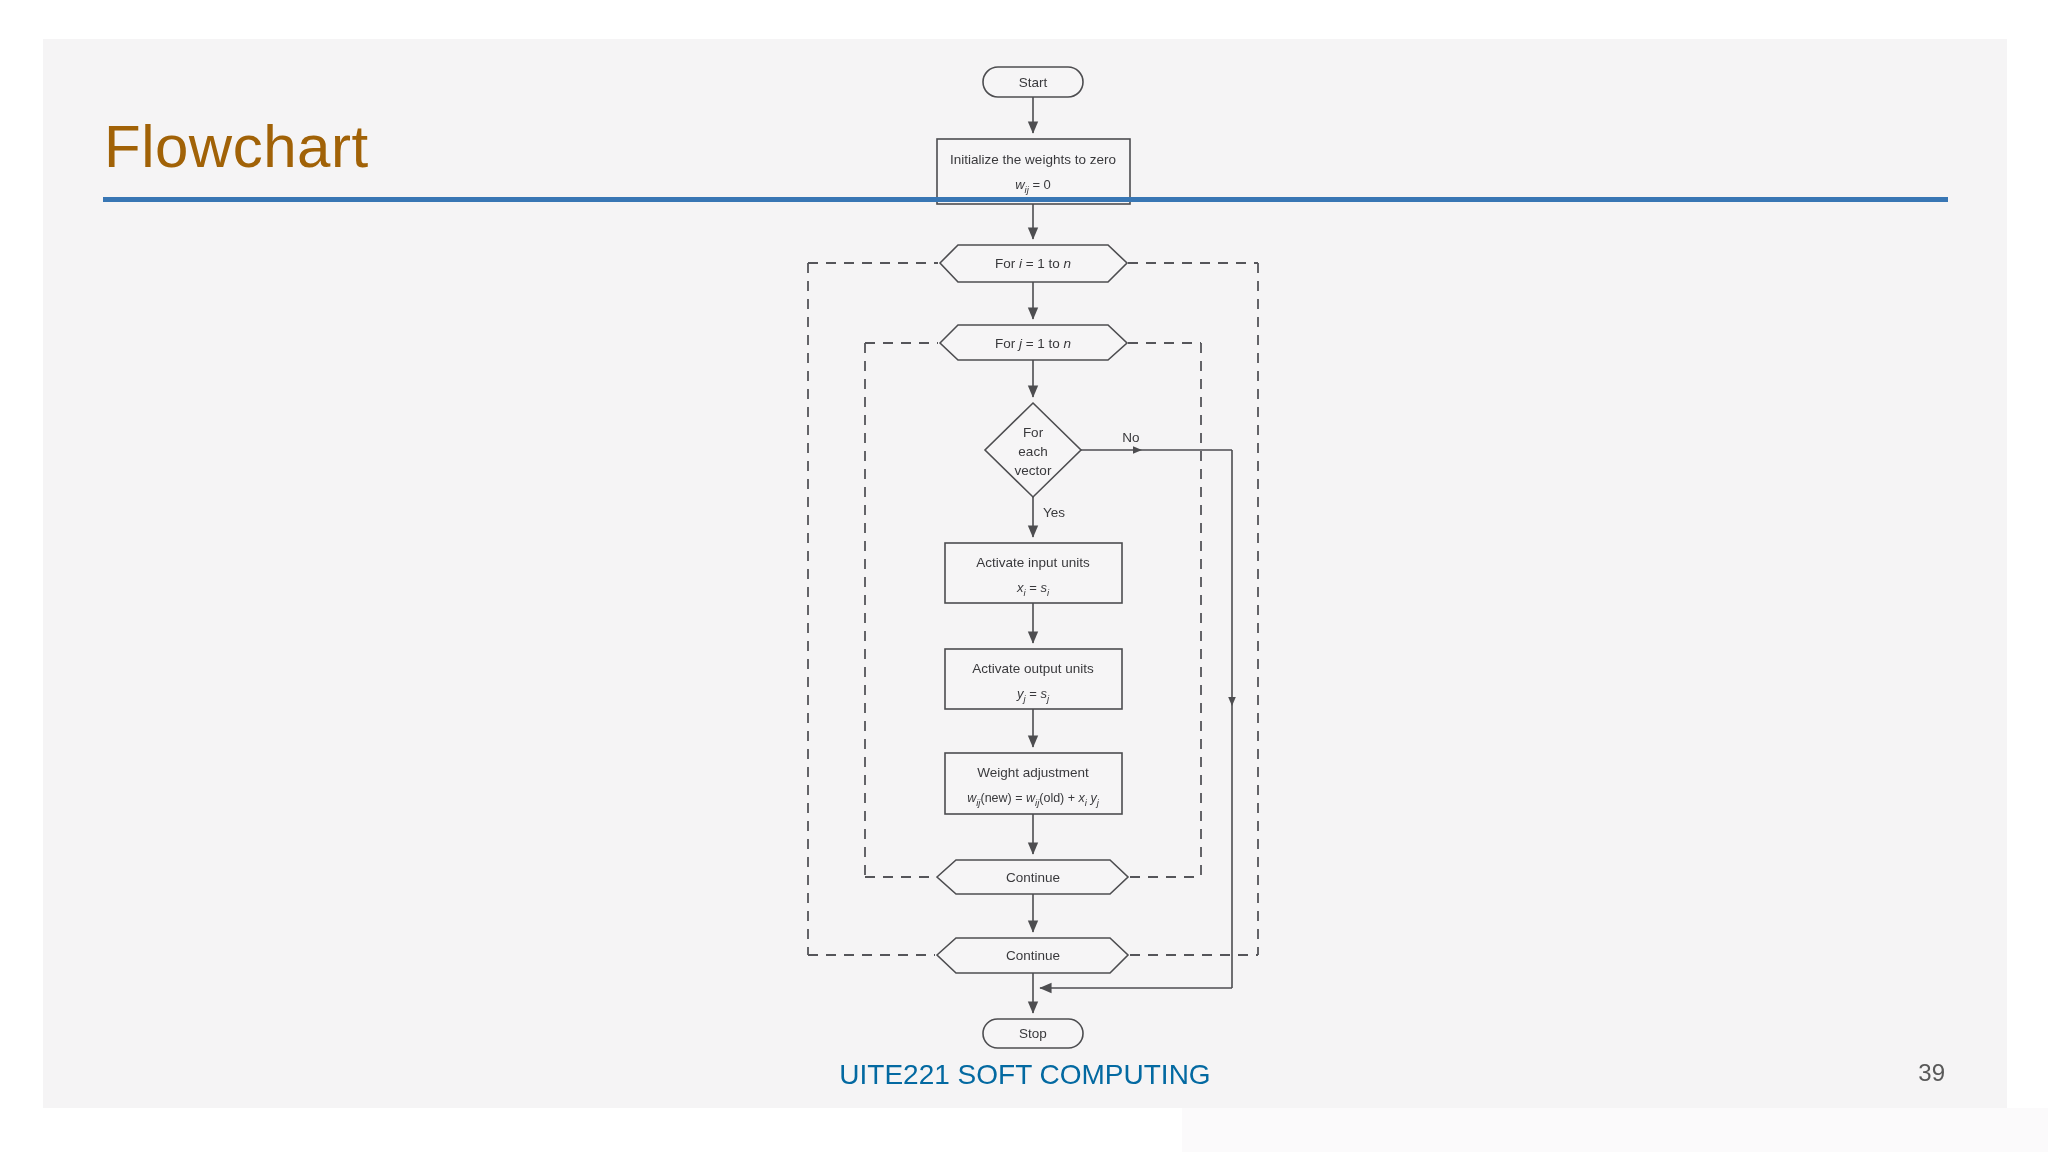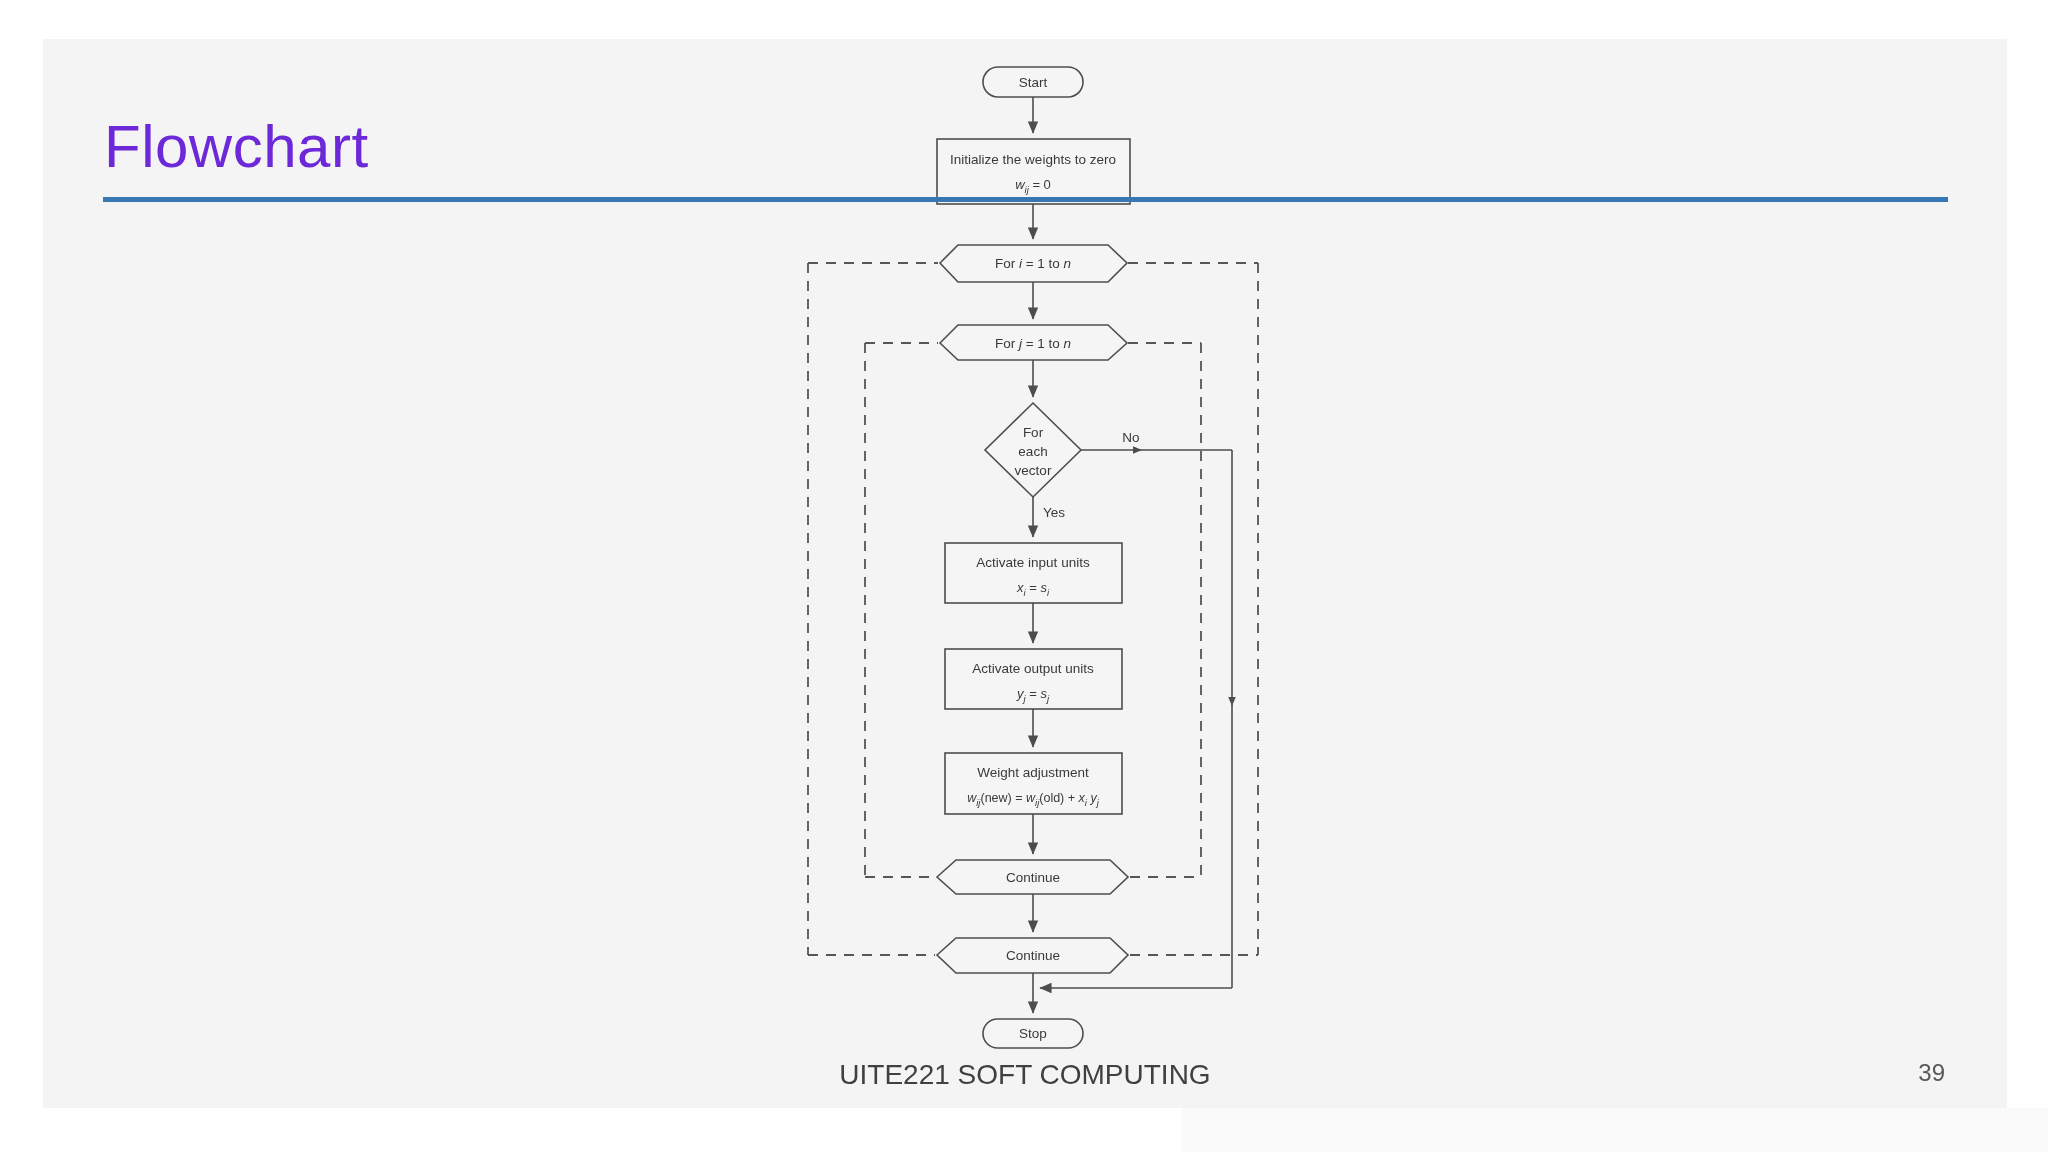--- a/index.html
+++ b/index.html
@@ -18,21 +18,21 @@
     width: 1964px;
     height: 1069px;
     background: #f5f4f5;
   }
   .slide-title {
     position: absolute;
     left: 61px;
     top: 72px;
     font-size: 60px;
     line-height: 1.2;
-    color: #6d28d9;
+    color: #a16207;
     letter-spacing: 0.5px;
     white-space: nowrap;
   }
   .title-rule {
     position: absolute;
     left: 60px;
     top: 158px;
     width: 1845px;
     height: 5px;
     background: #3876b4;
@@ -73,21 +73,21 @@
   .var { font-style: italic; }
   .sub { font-size: 9.5px; font-style: italic; }
   .fc-arrowhead { fill: #4d4d50; stroke: none; }
   .footer-text {
     position: absolute;
     left: 0;
     width: 100%;
     top: 1020px;
     text-align: center;
     font-size: 28px;
-    color: #404040;
+    color: #0369a1;
   }
   .page-number {
     position: absolute;
     right: 62px;
     top: 1020px;
     font-size: 24px;
     color: #595959;
   }
   .bottom-strip {
     position: absolute;

